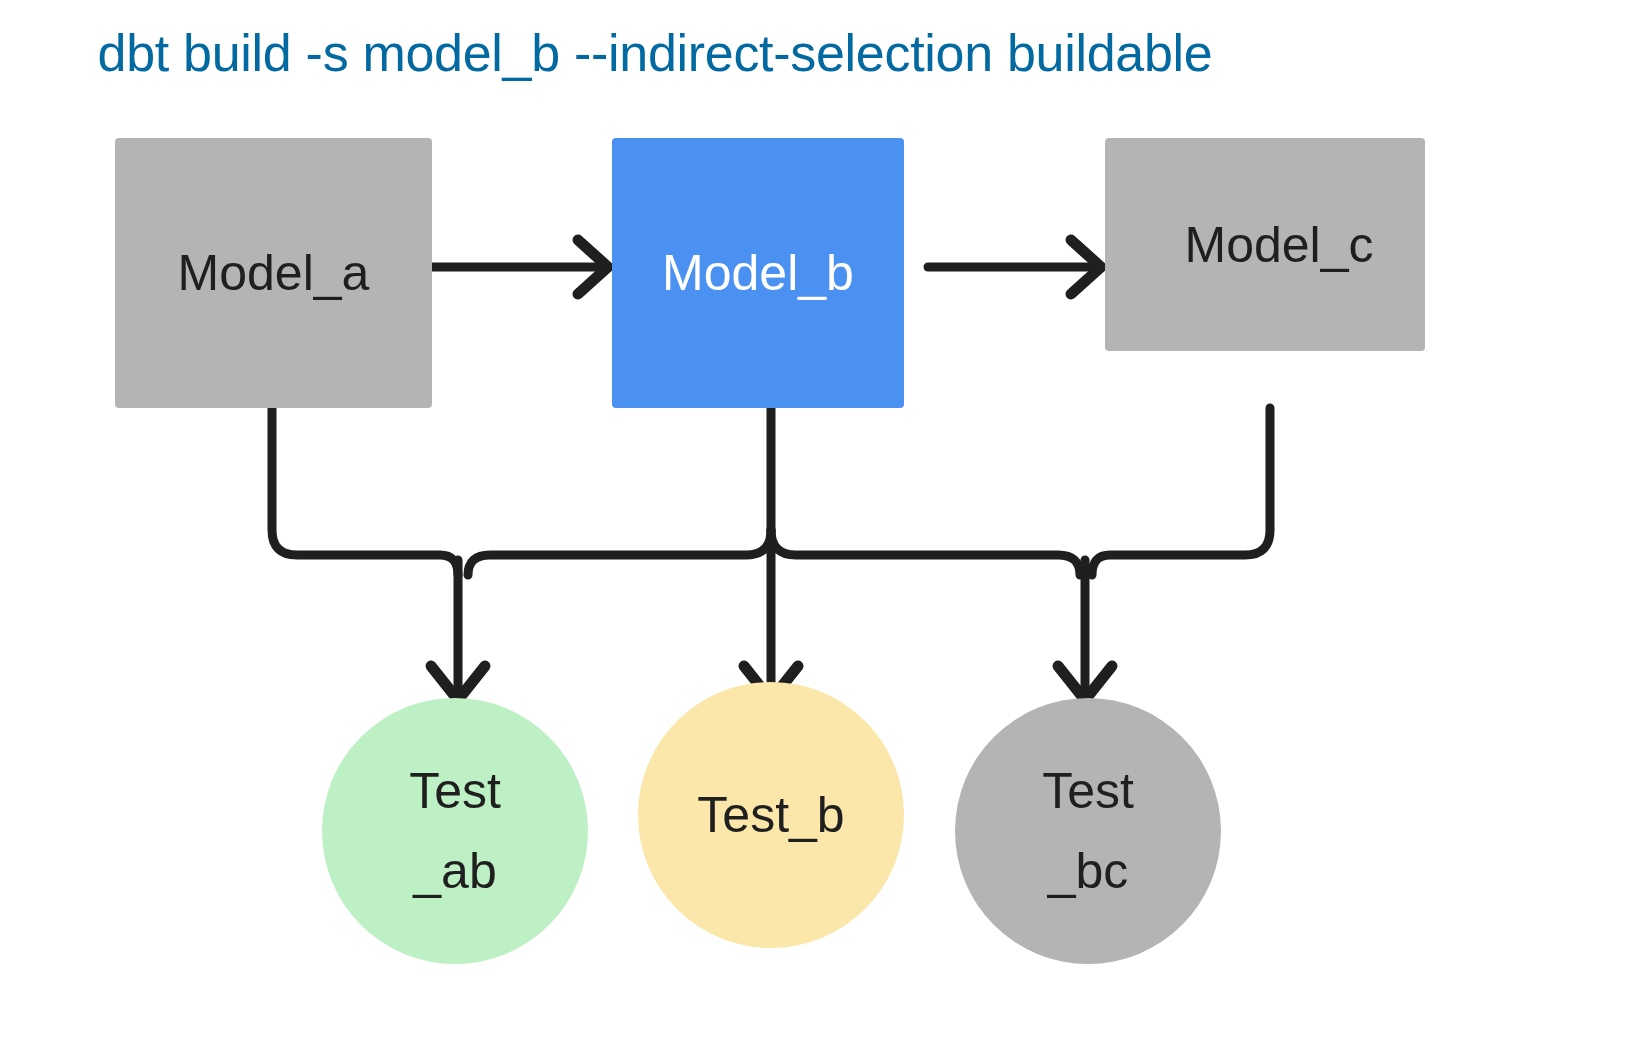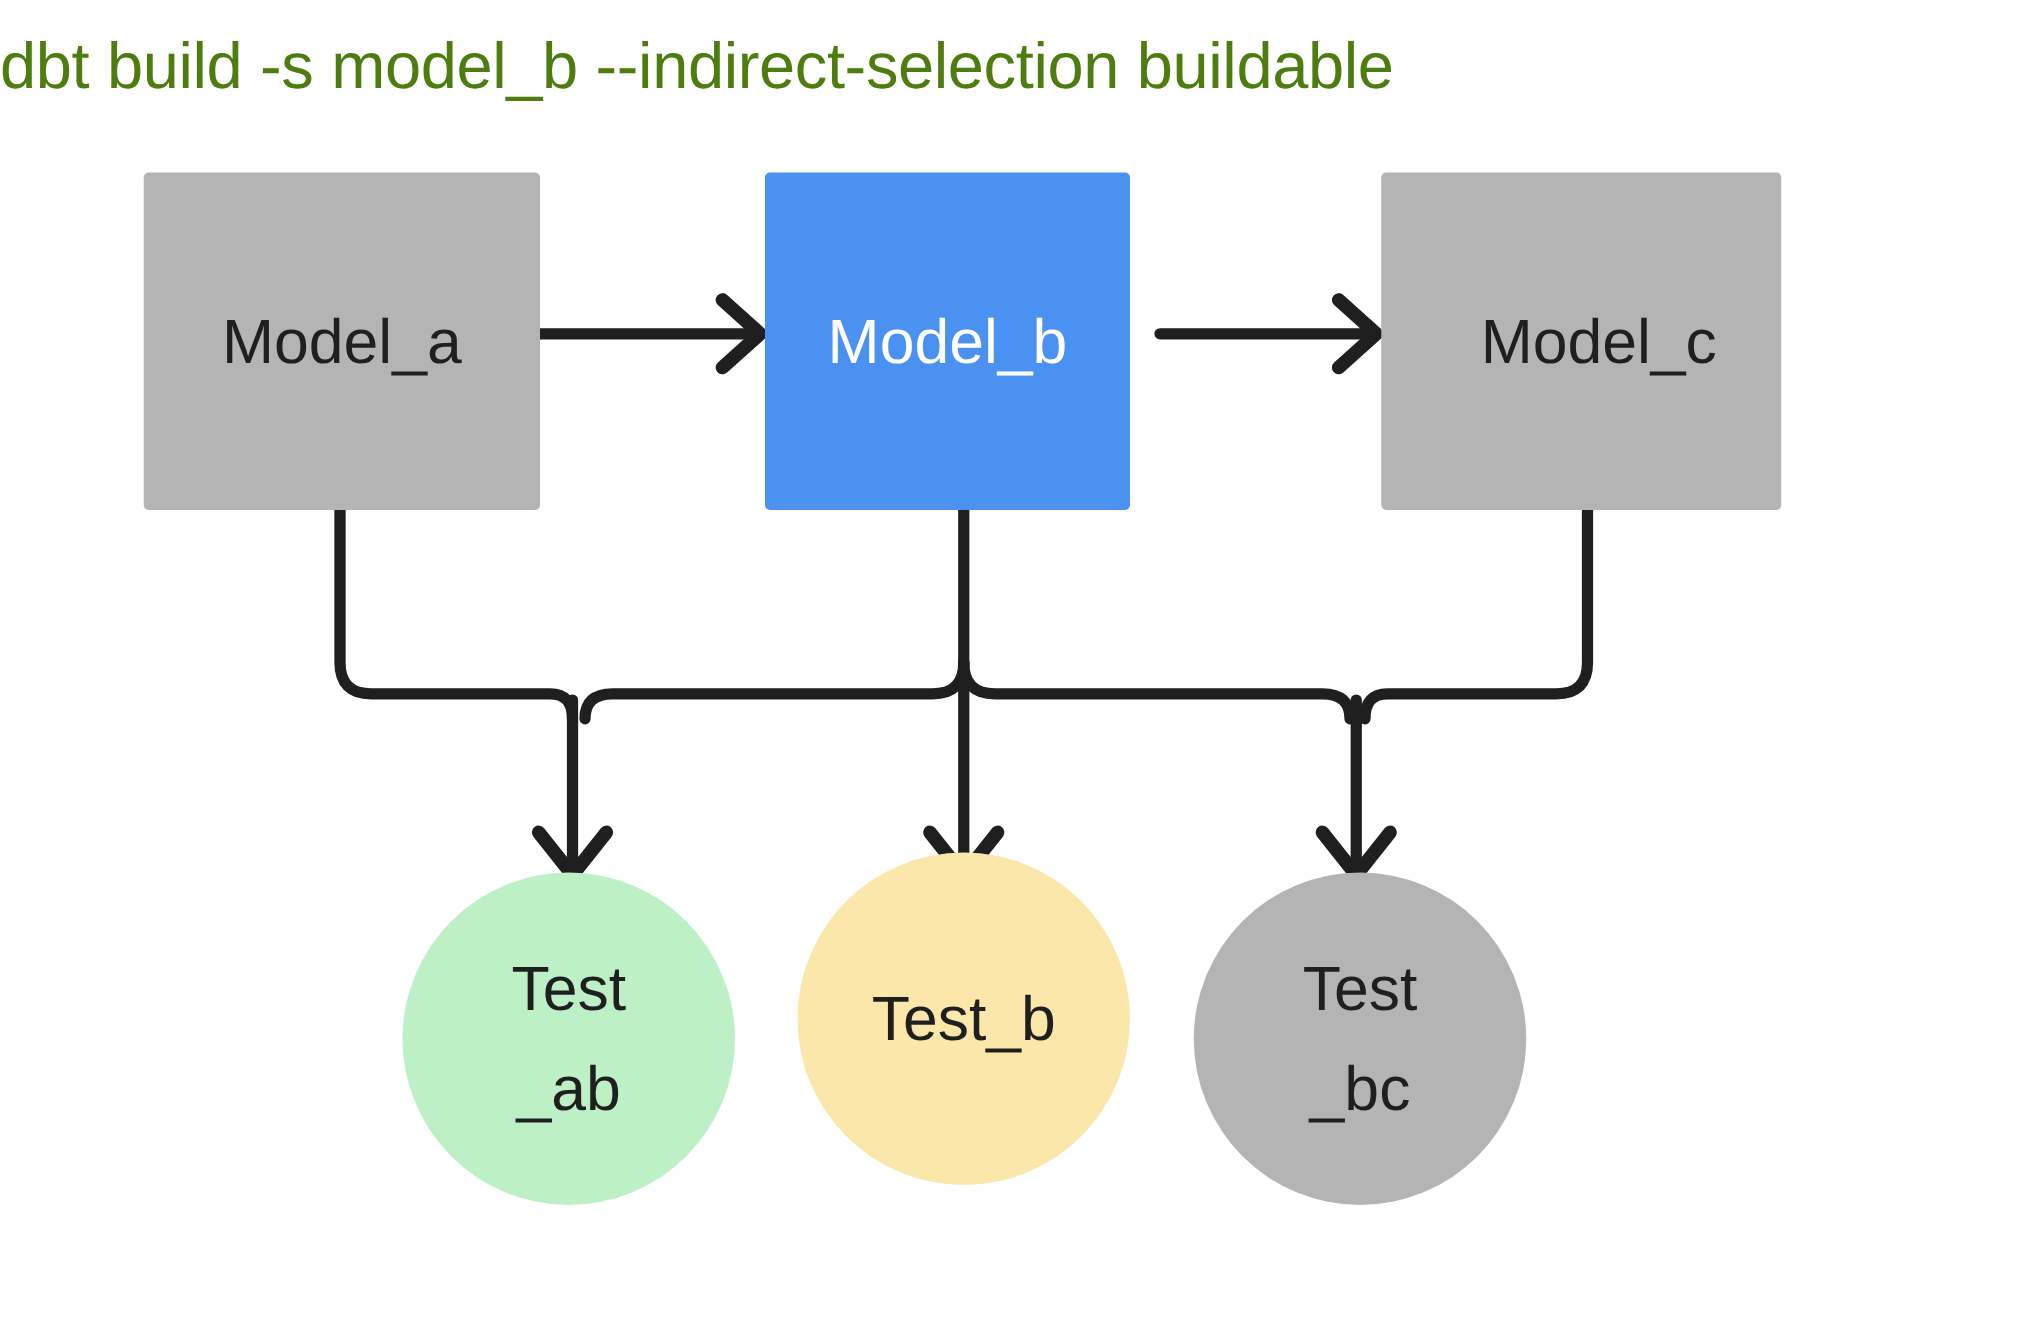--- a/index.html
+++ b/index.html
@@ -24,24 +24,24 @@
     top: 0;
     width: 1630px;
     height: 1060px;
     pointer-events: none;
   }
   .title {
     position: absolute;
     left: 0;
     top: 22px;
     width: 1310px;
-    text-align: left;
+    text-align: center;
     font-size: 52px;
     line-height: 62px;
-    color: #4d7c0f;
+    color: #0369a1;
     letter-spacing: -0.3px;
     white-space: nowrap;
   }
   .node-box {
     position: absolute;
     border-radius: 4px;
     display: flex;
     align-items: center;
     justify-content: center;
     font-size: 50px;
@@ -117,21 +117,21 @@
   </svg>
 
   <div class="node-box" style="left:115px; top:138px; width:317px; height:270px; background:#b4b4b4; color:#1f1f1f;">
     <span>Model_a</span>
   </div>
 
   <div class="node-box" style="left:612px; top:138px; width:292px; height:270px; background:#4a91f2; color:#ffffff;">
     <span>Model_b</span>
   </div>
 
-  <div class="node-box" style="left:1105px; top:138px; width:320px; height:270px; background:#b4b4b4; color:#1f1f1f;padding-left:28px;">
+  <div class="node-box" style="left:1105px; top:138px; width:320px; height:213px; background:#b4b4b4; color:#1f1f1f;padding-left:28px;">
     <span>Model_c</span>
   </div>
 
   <div class="node-circle" style="left:322px; top:698px; width:266px; height:266px; background:#bdf0c4; color:#1f1f1f;">
     <span>Test</span>
     <span class="line2">_ab</span>
   </div>
 
   <div class="node-circle" style="left:638px; top:682px; width:266px; height:266px; background:#fae7a9; color:#1f1f1f;">
     <span>Test_b</span>

